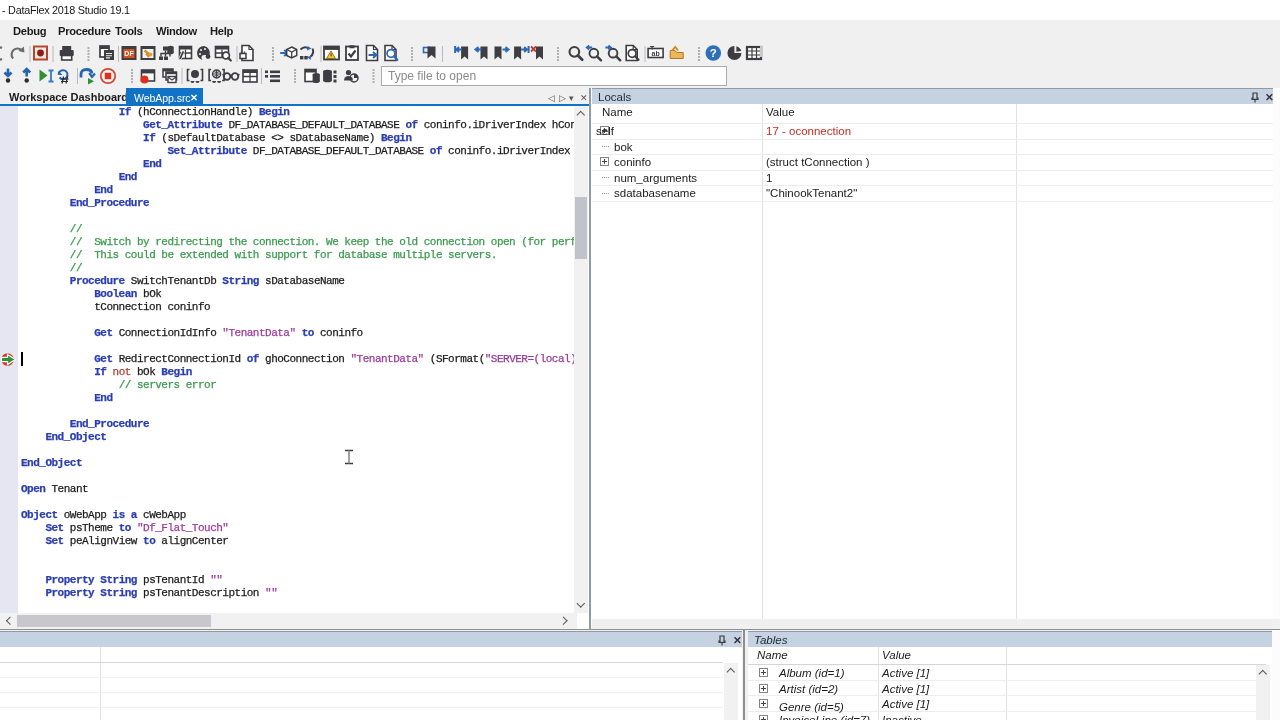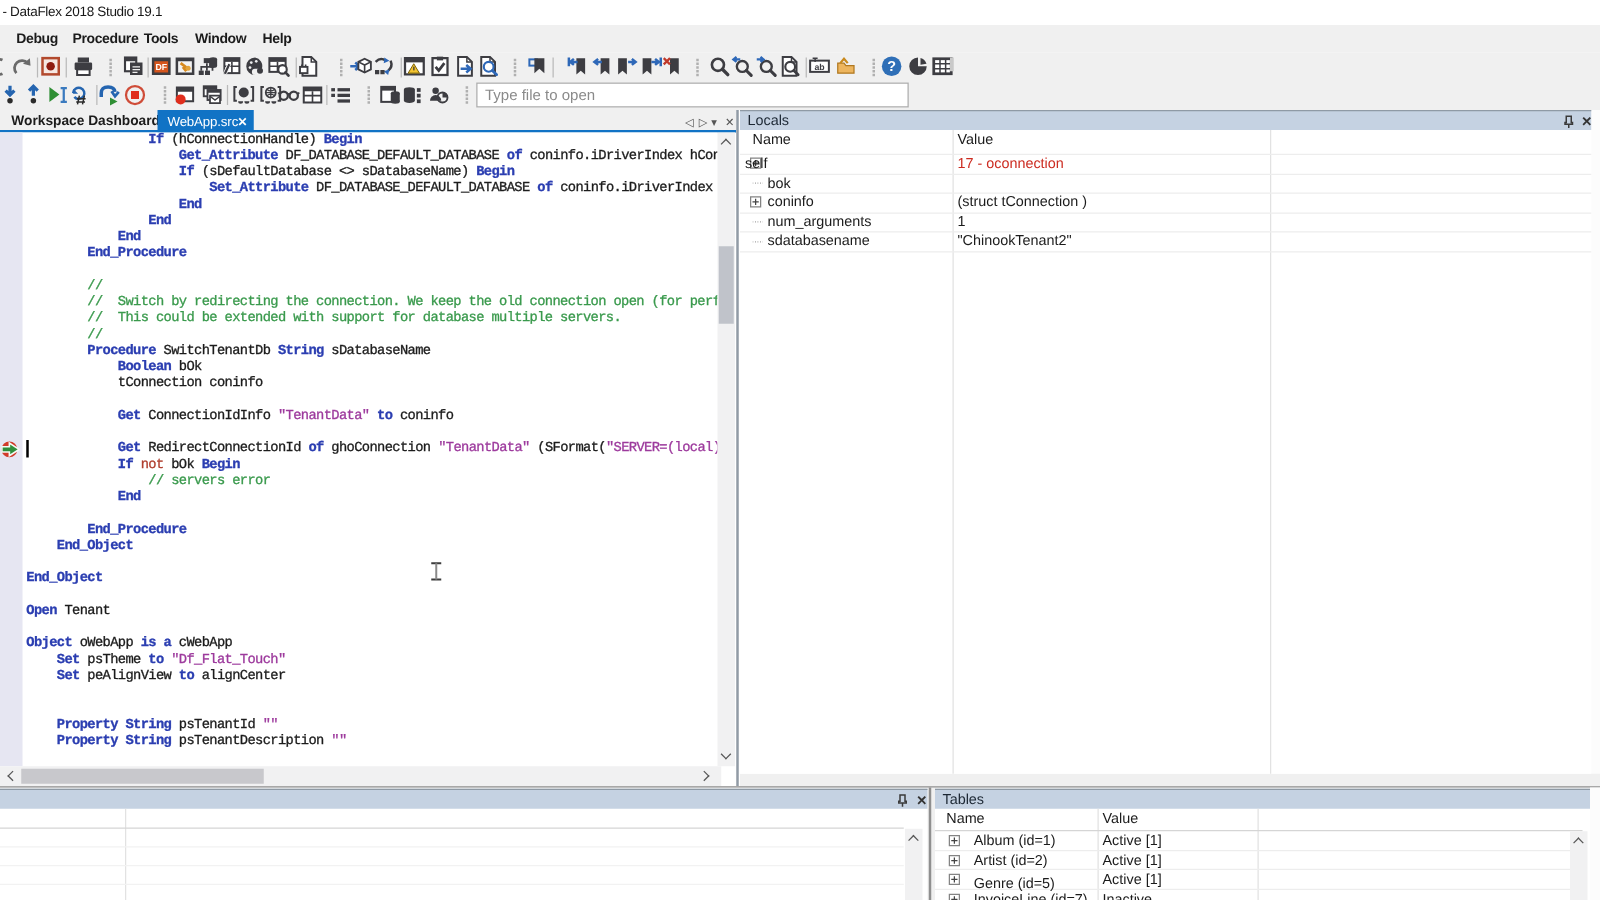--- a/index.html
+++ b/index.html
@@ -37,21 +37,21 @@
 .phead { position:absolute; left:0; top:0; width:100%; height:16px; background:#c5d2e2; border-top:1px solid #8f9aa5; }
 .phead .t { position:absolute; left:6px; top:2px; font-size:11.5px; color:#1c2733; }
 .grid-col { position:absolute; width:1px; background:#e2e2e2; }
 .grid-row { position:absolute; left:0; height:1px; background:#ededed; }
 .cell { position:absolute; font-size:11.5px; color:#1b1b1b; white-space:pre; }
 #rightstrip { left:1273px; top:88px; width:7px; height:541px; background:#fcfcfc; }
 #midstrip { left:592px; top:619px; width:688px; height:10px; background:#f0f0f0; }
 #dock { left:0; top:629px; width:1280px; height:91px; background:#f0f0f0; border-top:1.5px solid #909090; }
 #wpanel { position:absolute; left:0; top:1px; width:742px; height:90px; background:#fff; }
 #wpanel .phead { height:16px; }
-#tpanel { position:absolute; left:748px; top:1px; width:524px; height:90px; background:#fff; }
+#tpanel { position:absolute; left:748px; top:1px; width:524px; height:90px; background:#fff;font-style:italic; }
 .pin { position:absolute; top:3px; width:10px; height:11px; }
 .px { position:absolute; top:2px; font-size:10.5px; color:#333; font-weight:bold; }
 .plus { position:absolute; width:9px; height:9px; border:1px solid #848484; background:#fff; }
 .plus:before { content:""; position:absolute; left:1px; top:3px; width:5px; height:1px; background:#444; }
 .plus:after { content:""; position:absolute; left:3px; top:1px; width:1px; height:5px; background:#444; }
 .dots { position:absolute; width:8px; height:1px;
   background-image:linear-gradient(to right,#999 1px,transparent 1px); background-size:2px 1px; }
 .caret { left:21px; top:352px; width:2px; height:14px; background:#000; }
 </style></head>
 <body>

